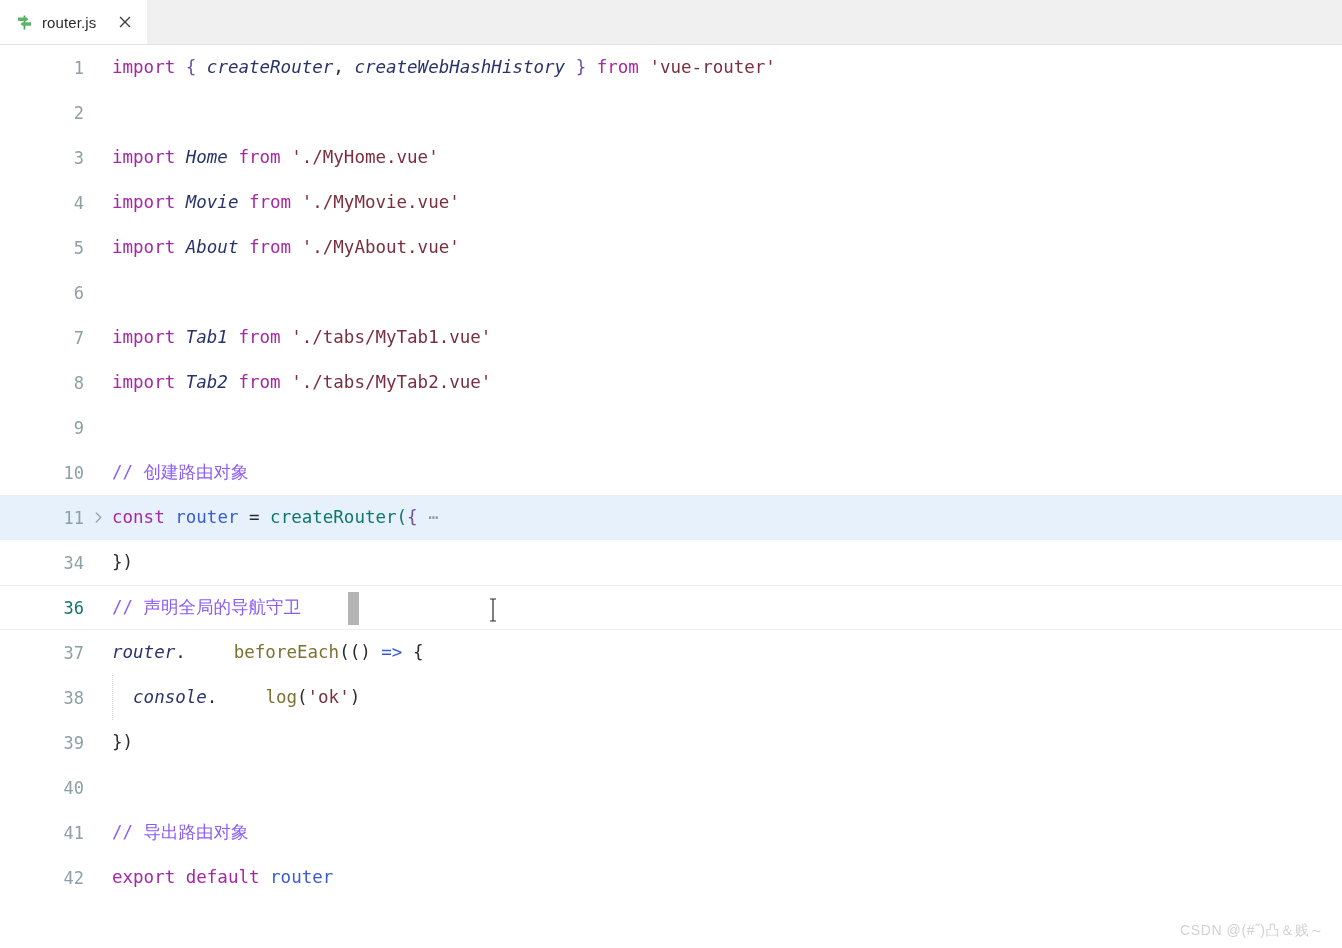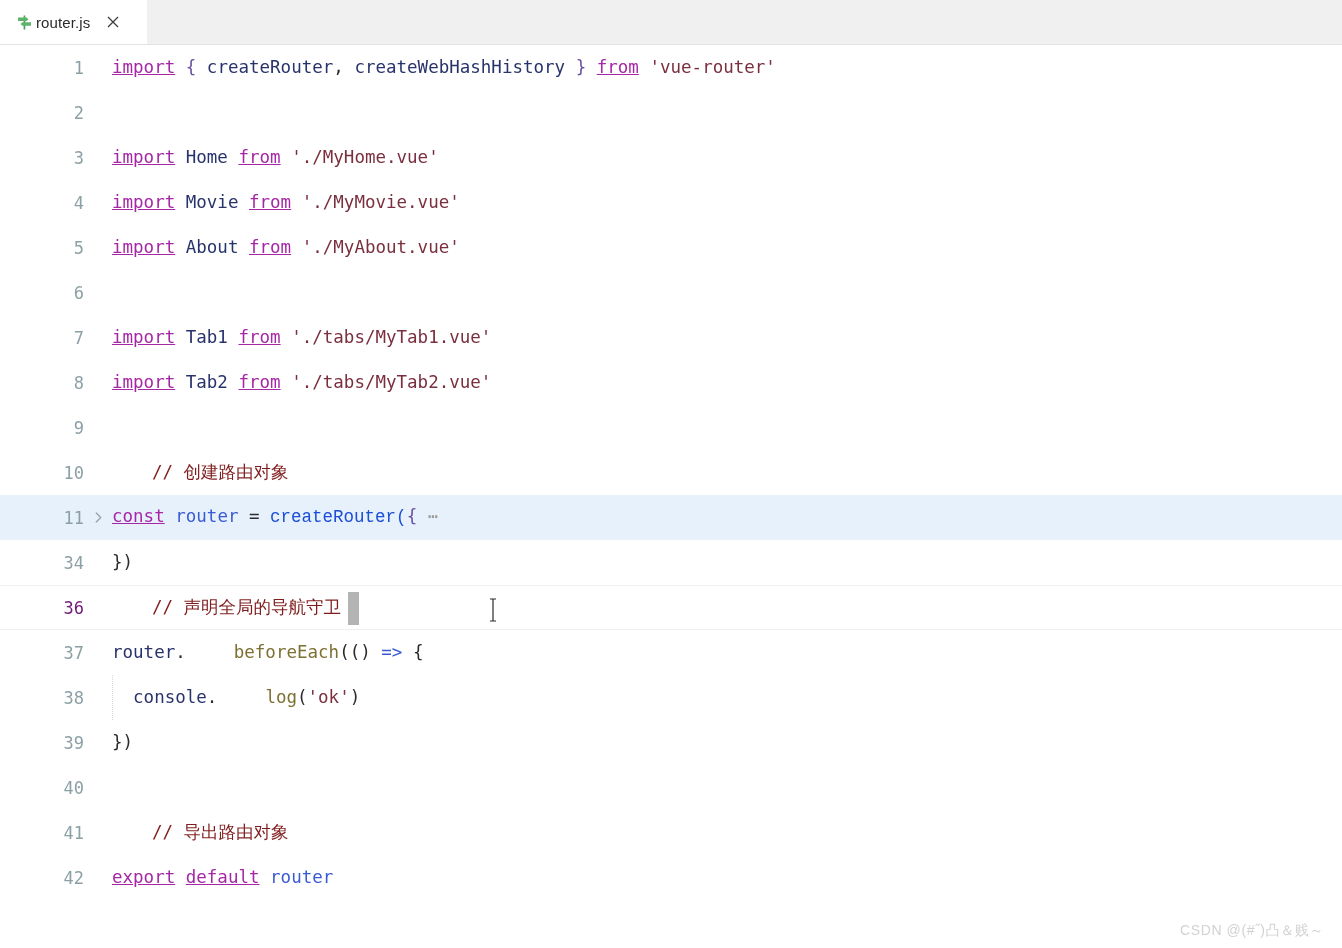--- a/index.html
+++ b/index.html
@@ -16,21 +16,21 @@
     position: relative;
     height: 45px;
     background: #f0f0f0;
     border-bottom: 1px solid #e2e2e2;
     display: flex;
     align-items: stretch;
   }
   .tab {
     display: flex;
     align-items: center;
-    gap: 3px;
+    gap: 9px;
     padding: 0 14px 0 16px;
     height: 100%;
     background: #ffffff;
     min-width: 147px;
     cursor: default;
   }
   .tab-icon { width: 17px; height: 17px; display: block; flex: none; }
   .tab-label {
     font-family: "Liberation Sans", sans-serif;
     font-size: 15px;
@@ -69,21 +69,21 @@
     flex: none;
     text-align: right;
     padding-right: 0;
     font-family: "DejaVu Sans Mono", monospace;
     font-size: 17px;
     color: #8ca0a5;
     user-select: none;
     position: relative;
     z-index: 2;
   }
-  .row.current .gutter { color: #701a75; }
+  .row.current .gutter { color: #0f766e; }
 
   .foldcol {
     width: 28px;
     flex: none;
     text-align: center;
     color: #9aa0a6;
     font-size: 15px;
     line-height: 1;
     position: relative;
     z-index: 2;
@@ -96,30 +96,30 @@
     font-size: 17.5px;
     letter-spacing: 0px;
     white-space: pre;
     color: #2b2b2b;
     position: relative;
     z-index: 2;
     line-height: 1;
   }
 
   
-  .kw   { color: #a627a6; text-decoration: underline; }   
-  .id   { color: #29336b; }   
+  .kw   { color: #a627a6; }   
+  .id   { color: #29336b; font-style: italic; }   
   .var  { color: #3b5bd4; }   
   .str  { color: #7a2f3f; }   
-  .cmt  { color: #7f1d1d; margin-left: 40px; }   
+  .cmt  { color: #8b5cf6; }   
   .fn   { color: #7d7031; margin-left: 48px; }   
   .pun  { color: #2b2b2b; }   
   .brc  { color: #6a4fa0; }   
   .op   { color: #3b5bd4; }   
-  .fade { color: #1d4ed8; font-family: Liberation Mono, monospace; }   
+  .fade { color: #0f766e; }   
   .ell  { color: #9a9a9a; }
 
   
   .iguide {
     position: absolute;
     left: 112px;
     top: 0; bottom: 0;
     width: 1px;
     border-left: 1px dotted #d8d8d8;
     z-index: 1;

